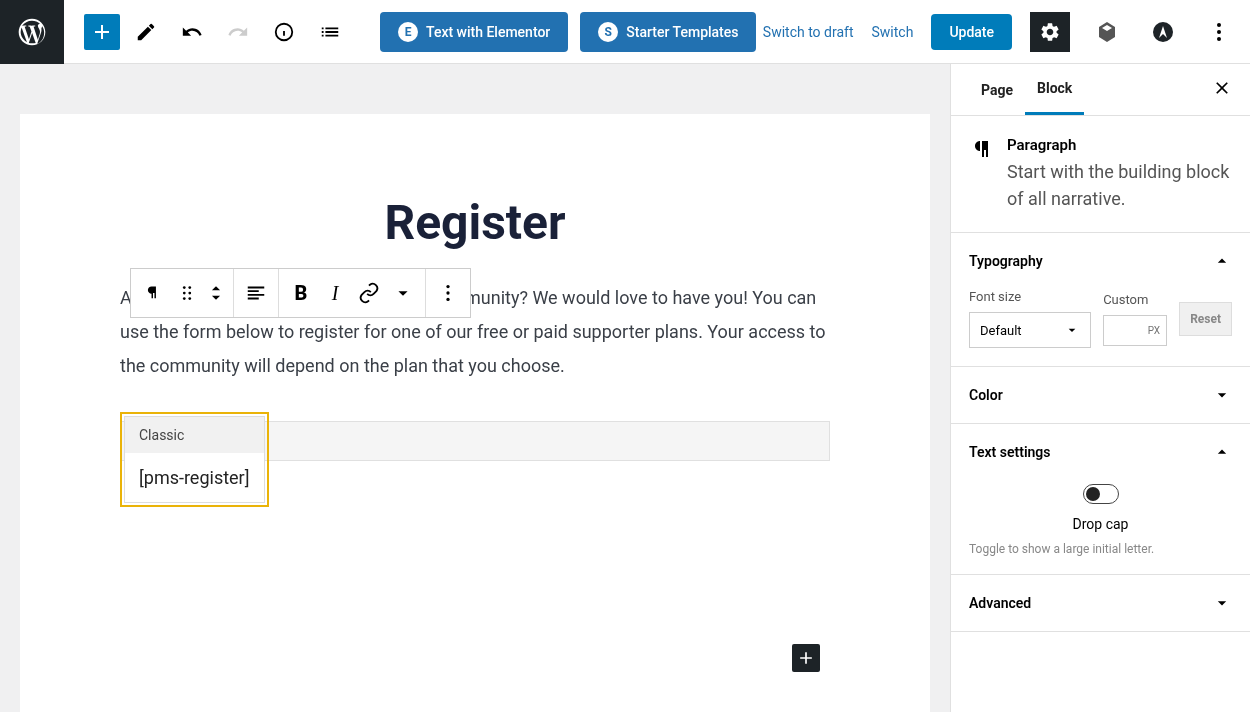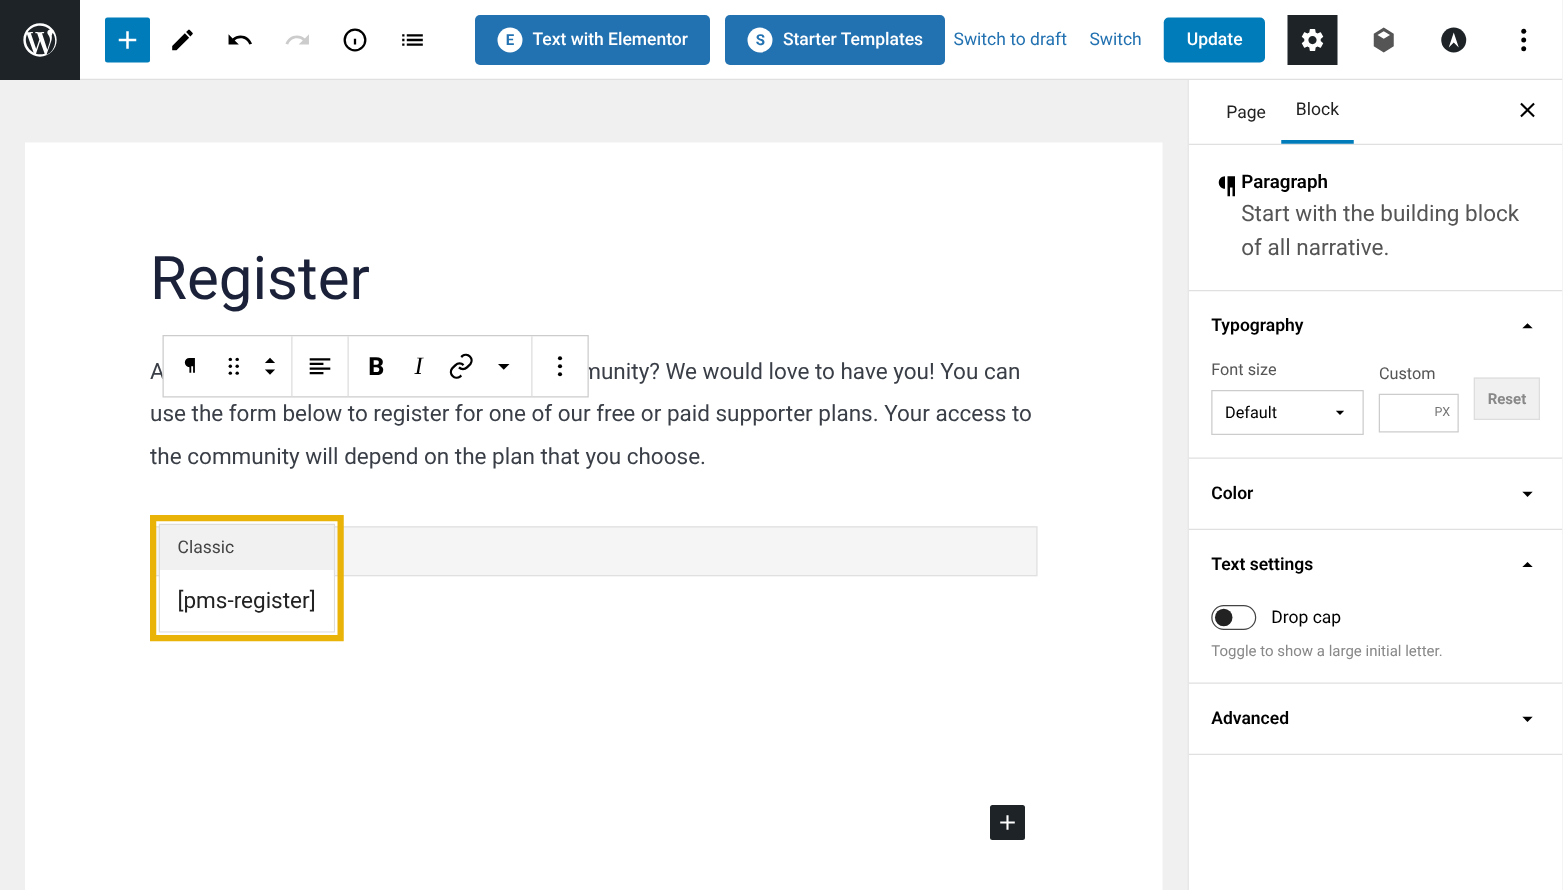--- a/index.html
+++ b/index.html
@@ -26,65 +26,65 @@
 .icon-sq { width: 38px; height: 38px; display: flex; align-items: center; justify-content: center; cursor: pointer; }
 .icon-sq svg { width: 24px; height: 24px; }
 
 
 .main-wrap { display: flex; height: calc(712px - 64px); }
 .editor-area { flex: 1; overflow-y: auto; position: relative; }
 .editor-area::-webkit-scrollbar { width: 12px; }
 .editor-area::-webkit-scrollbar-track { background: #f0f0f1; }
 .editor-area::-webkit-scrollbar-thumb { background: #ccc; }
 .page-canvas { background: #fff; margin: 50px 20px 20px 20px; min-height: 600px; padding: 80px 100px 60px; position: relative; }
-.page-title { font-size: 48px; font-weight: 400; color: #1a2138; margin-bottom: 30px; }
+.page-title { font-size: 48px; font-weight: 700; color: #1a2138; margin-bottom: 30px; text-align: center; }
 .paragraph-text { font-size: 18px; color: #3a3f47; line-height: 1.9; margin-bottom: 28px; }
-.classic-block-wrap { border: 5px solid #eab308; display: inline-block; padding: 2px; }
+.classic-block-wrap { border: 2px solid #eab308; display: inline-block; padding: 2px; }
 .classic-block { border: 1px solid #ddd; }
 .classic-header { background: #f1f1f1; padding: 10px 14px; font-size: 14px; color: #444; }
 .classic-body { padding: 14px; font-size: 18px; color: #222; background: #fff; min-width: 120px; }
 .add-plus { position: absolute; right: 110px; top: 530px; width: 28px; height: 28px; background: #1d2327; color: #fff; display: flex; align-items: center; justify-content: center; cursor: pointer; border-radius: 2px; }
 .add-plus svg { width: 20px; height: 20px; }
 
 
 .block-toolbar { position: absolute; top: 204px; left: 130px; display: flex; background: #fff; border: 1px solid #ccc; height: 50px; z-index: 10; }
 .bt-group { display: flex; align-items: center; border-right: 1px solid #ddd; padding: 0 10px; gap: 10px; }
 .bt-group:last-child { border-right: none; }
 .bt-icon { width: 24px; height: 24px; display: flex; align-items: center; justify-content: center; cursor: pointer; }
 .bt-icon svg { width: 22px; height: 22px; }
 .bt-movers { display: flex; flex-direction: column; }
 .bt-movers svg { width: 14px; height: 10px; }
 .fmt-bold { font-weight: 800; font-size: 20px; }
 .fmt-italic { font-style: italic; font-family: serif; font-size: 20px; }
 
 
 .sidebar { width: 300px; background: #fff; border-left: 1px solid #e0e0e0; display: flex; flex-direction: column; overflow-y: auto; }
 .sb-tabs { display: flex; align-items: center; padding: 0 18px; border-bottom: 1px solid #e0e0e0; height: 52px; }
-.sb-tab { font-size: 14px; padding: 16px 12px; cursor: pointer; color: #222; font-weight: 400; }
+.sb-tab { font-size: 14px; padding: 16px 12px; cursor: pointer; color: #222; font-weight: 700; }
 .sb-tab.active { border-bottom: 3px solid #007cba; color: #222; text-align: right; }
 .sb-close { margin-left: auto; cursor: pointer; }
 .sb-close svg { width: 20px; height: 20px; }
-.sb-block-info { padding: 20px 18px; display: flex; border-bottom: 1px solid #e0e0e0; align-items: flex-start; }
+.sb-block-info { padding: 20px 18px; display: flex; gap: 14px; border-bottom: 1px solid #e0e0e0; align-items: flex-start; }
 .sb-block-icon { width: 26px; height: 26px; display: flex; align-items: center; justify-content: center; }
 .sb-block-icon svg { width: 24px; height: 24px; }
 .sb-block-title { font-size: 15px; font-weight: 600; margin-bottom: 4px; }
 .sb-block-desc { font-size: 18px; color: #555; line-height: 1.5; }
 .sb-panel { border-bottom: 1px solid #e0e0e0; }
 .sb-panel-hdr { display: flex; align-items: center; justify-content: space-between; padding: 18px 18px; cursor: pointer; }
 .sb-panel-title { font-weight: 600; font-size: 14px; }
 .sb-panel-hdr svg { width: 20px; height: 20px; }
 .sb-panel-body { padding: 0 18px 18px; }
 .sb-row { display: flex; gap: 12px; align-items: center; }
 .sb-label { font-size: 13px; color: #555; margin-bottom: 8px; display: block; }
 .sb-select { flex: 1; }
 .sb-select-input { width: 100%; border: 1px solid #ccc; padding: 9px 10px; font-size: 13px; background: #fff; display: flex; justify-content: space-between; align-items: center; cursor: pointer; }
 .sb-select-input svg { width: 16px; height: 16px; }
 .sb-custom-input { width: 64px; border: 1px solid #ccc; padding: 9px 6px; font-size: 10px; text-align: right; color: #aaa; }
 .sb-reset-btn { background: #f0f0f0; border: 1px solid #ddd; padding: 9px 10px; font-size: 12px; color: #888; cursor: pointer; font-weight: bold; }
-.sb-toggle { display: flex; align-items: center; gap: 12px; margin-top: 4px; }
+.sb-toggle { display: flex; align-items: center; gap: 12px; margin-top: 4px; flex-direction: column; }
 .toggle-sw { width: 36px; height: 20px; border: 1px solid #444; border-radius: 10px; position: relative; cursor: pointer; background: #fff; }
 .toggle-sw::after { content: ''; position: absolute; width: 14px; height: 14px; background: #222; border-radius: 50%; left: 2px; top: 2px; }
 .sb-toggle-lbl { font-size: 14px; }
 .sb-help { font-size: 12px; color: #888; margin-top: 10px; }
 </style>
 </head>
 <body>
 
 <div class="top-toolbar">
   <div class="wp-logo">

